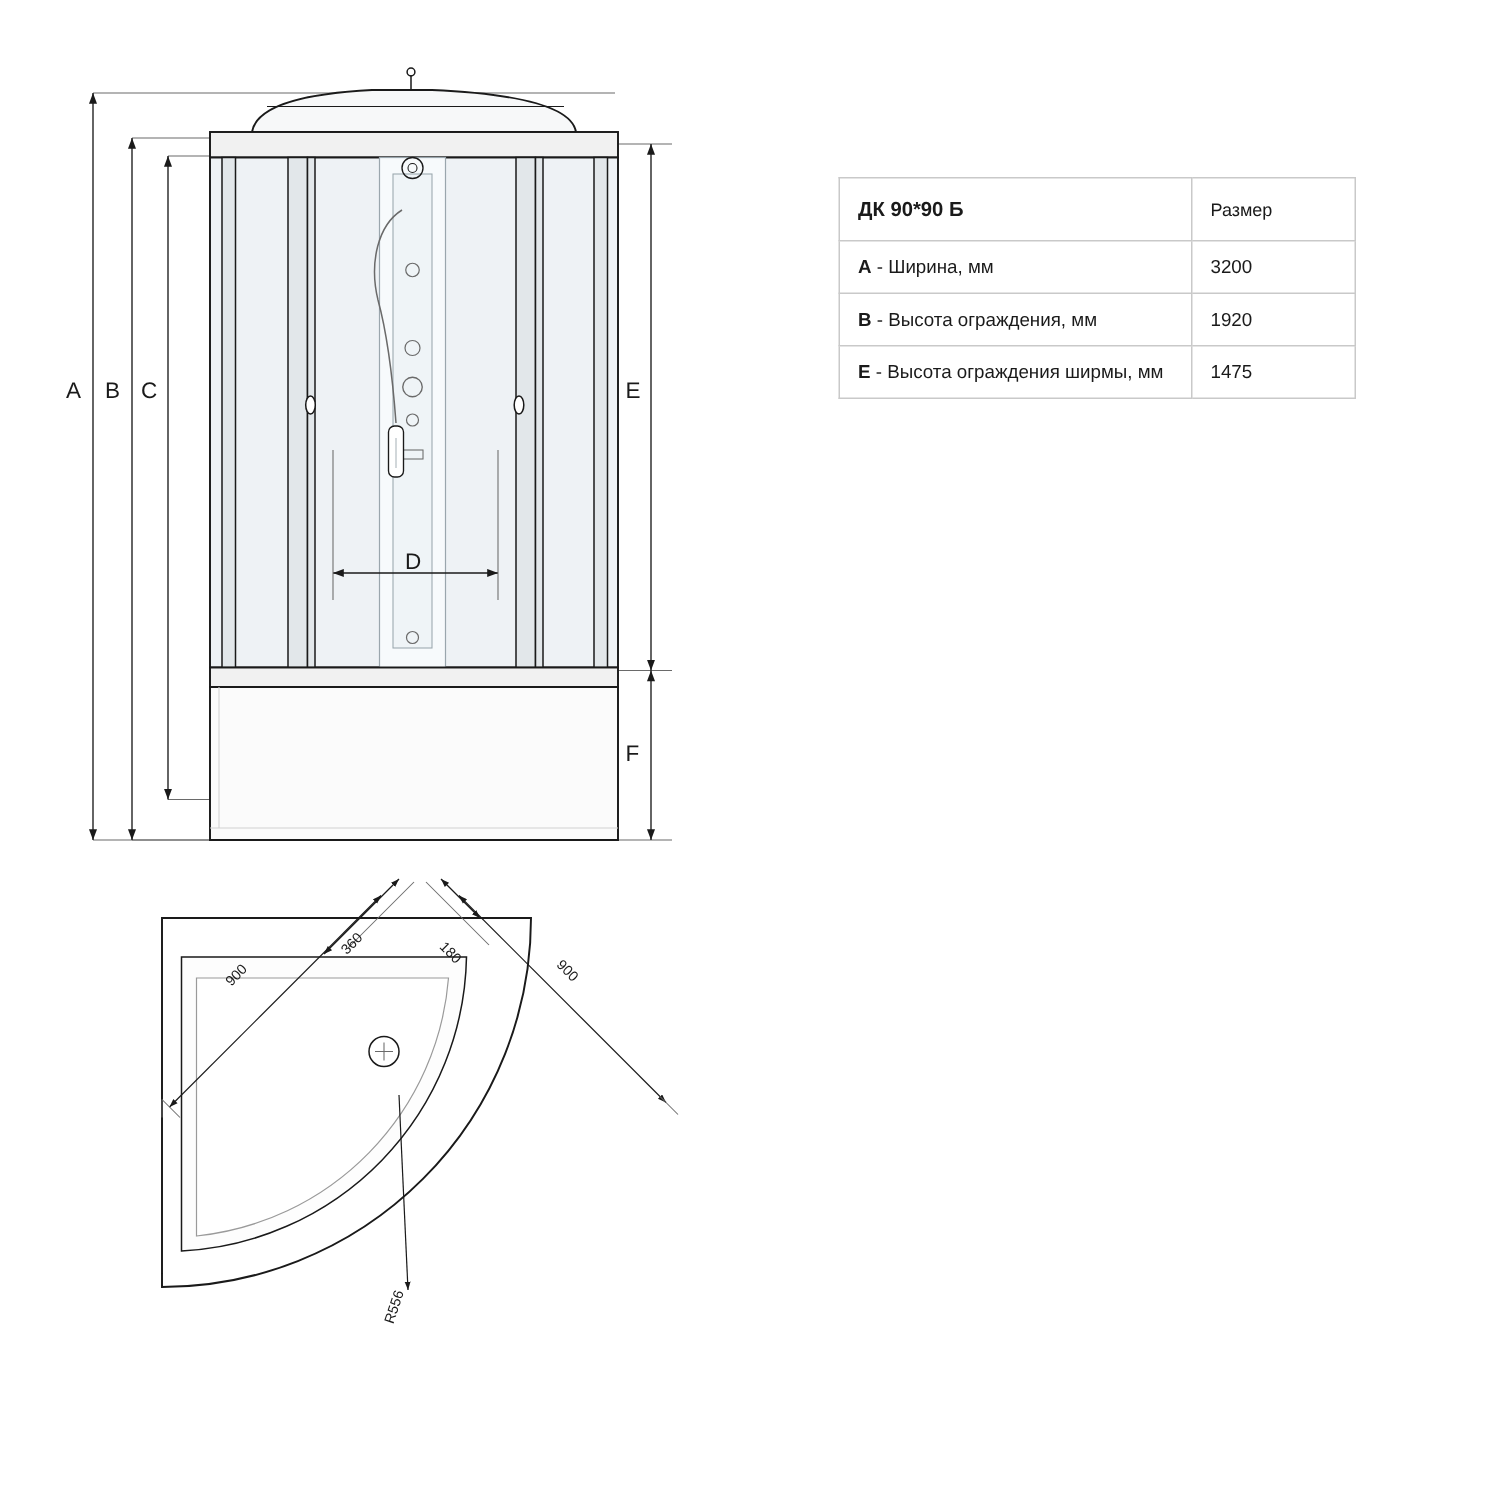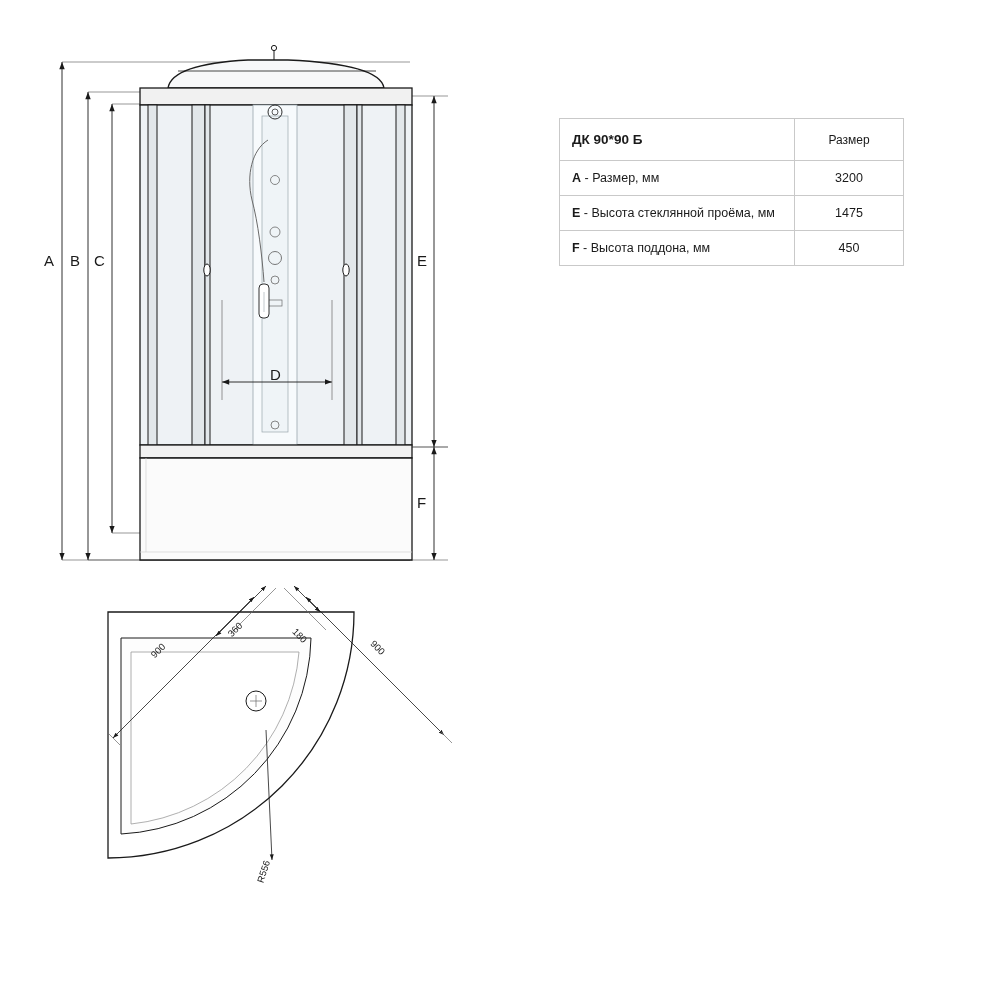--- a/index.html
+++ b/index.html
@@ -42,21 +42,20 @@
     padding: 10px 12px;
     vertical-align: middle;
   }
   .spec-table tr.header td {
     font-size: 13.5px;
     font-weight: bold;
     padding-top: 13px;
     padding-bottom: 13px;
   }
   .spec-table td.value {
-    text-align: center;
     width: 84px;
     font-size: 12.5px;
   }
   .spec-table tr.header td.value {
     font-weight: normal;
     font-size: 12px;
   }
   .spec-table .letter {
     font-weight: bold;
   }
@@ -228,27 +227,27 @@
   <div class="dim-small" style="left:292px; top:630px; transform:rotate(45deg);">180</div>
   <div class="dim-small" style="left:252px; top:866px; transform:rotate(-72deg);">R556</div>
 
   <table class="spec-table">
     <tbody>
       <tr class="header">
         <td>ДК 90*90 Б</td>
         <td class="value">Размер</td>
       </tr>
       <tr>
-        <td><span class="letter">A</span><span> - Размер, мм</span></td>
+        <td><span class="letter">A</span><span> - Ширина, мм</span></td>
         <td class="value">3200</td>
       </tr>
       <tr>
-        <td><span class="letter">E</span><span> - Высота стеклянной проёма, мм</span></td>
+        <td><span class="letter">B</span><span> - Высота ограждения, мм</span></td>
+        <td class="value">1920</td>
+      </tr>
+      <tr>
+        <td><span class="letter">E</span><span> - Высота ограждения ширмы, мм</span></td>
         <td class="value">1475</td>
-      </tr>
-      <tr>
-        <td><span class="letter">F</span><span> - Высота поддона, мм</span></td>
-        <td class="value">450</td>
       </tr>
     </tbody>
   </table>
 
 </div>
 
 </body></html>

